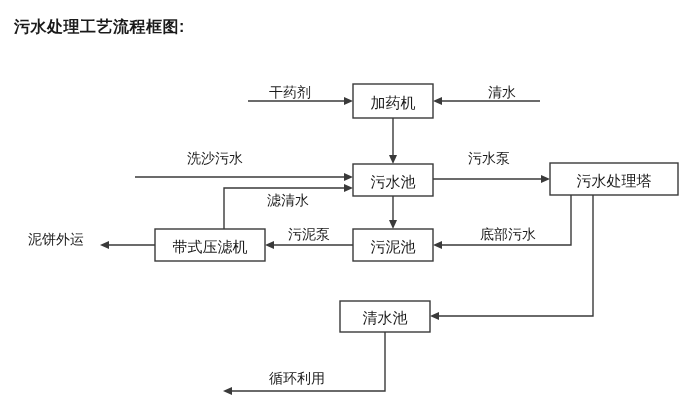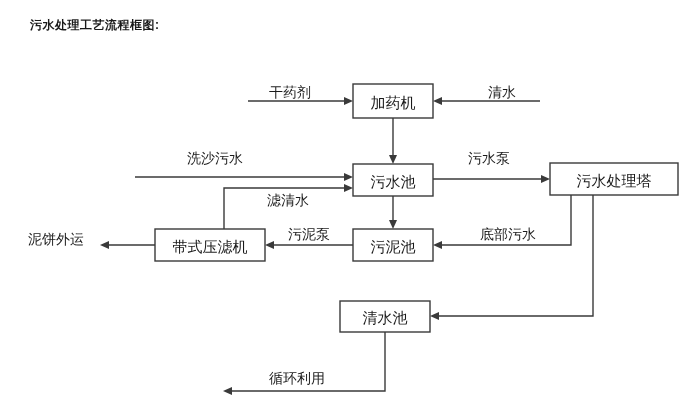--- a/index.html
+++ b/index.html
@@ -15,23 +15,23 @@
     position: relative;
   }
   #diagram-root {
     position: relative;
     width: 700px;
     height: 420px;
     background: #ffffff;
   }
   .page-title {
     position: absolute;
-    left: 30px;
+    left: 14px;
     top: 17px;
-    font-size: 12px;
+    font-size: 16px;
     font-weight: bold;
     color: #1a1a1a;
     letter-spacing: 0.5px;
     white-space: nowrap;
   }
   svg#flow-svg {
     position: absolute;
     left: 0;
     top: 0;
     width: 700px;

